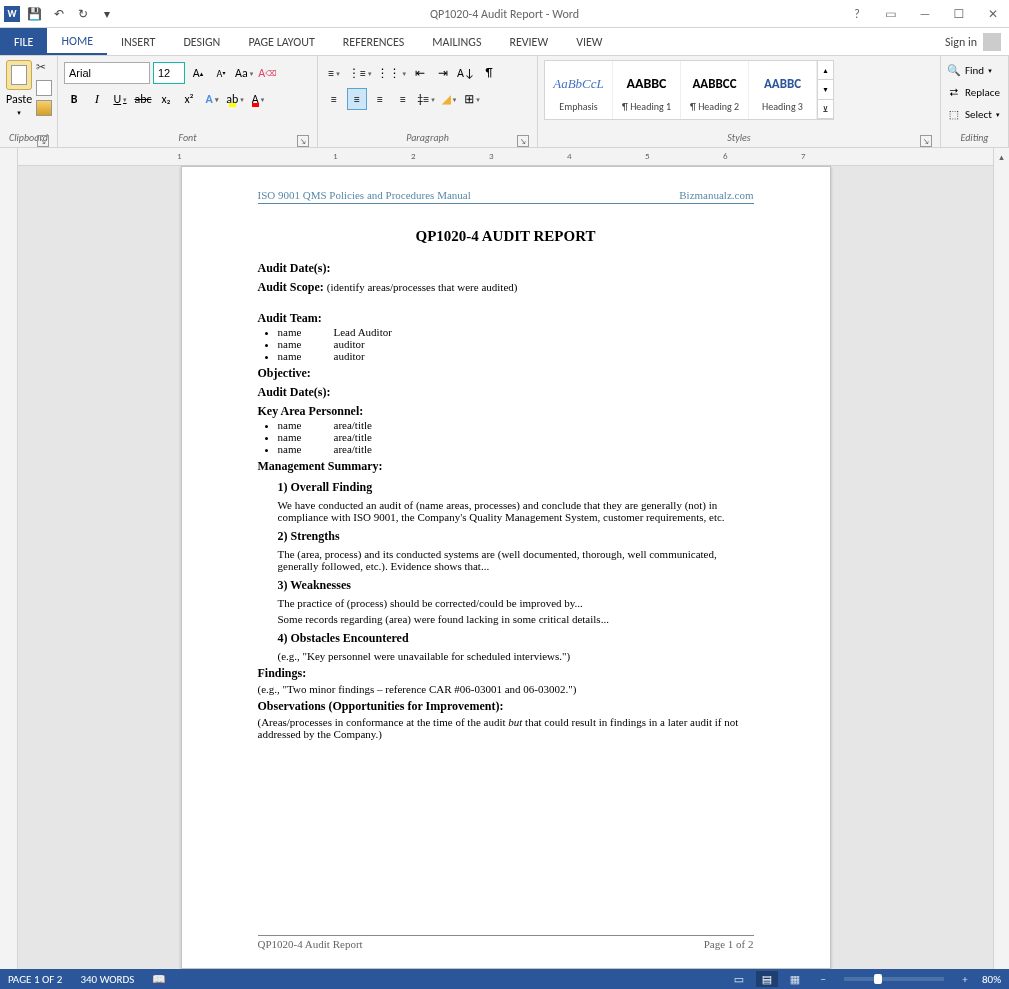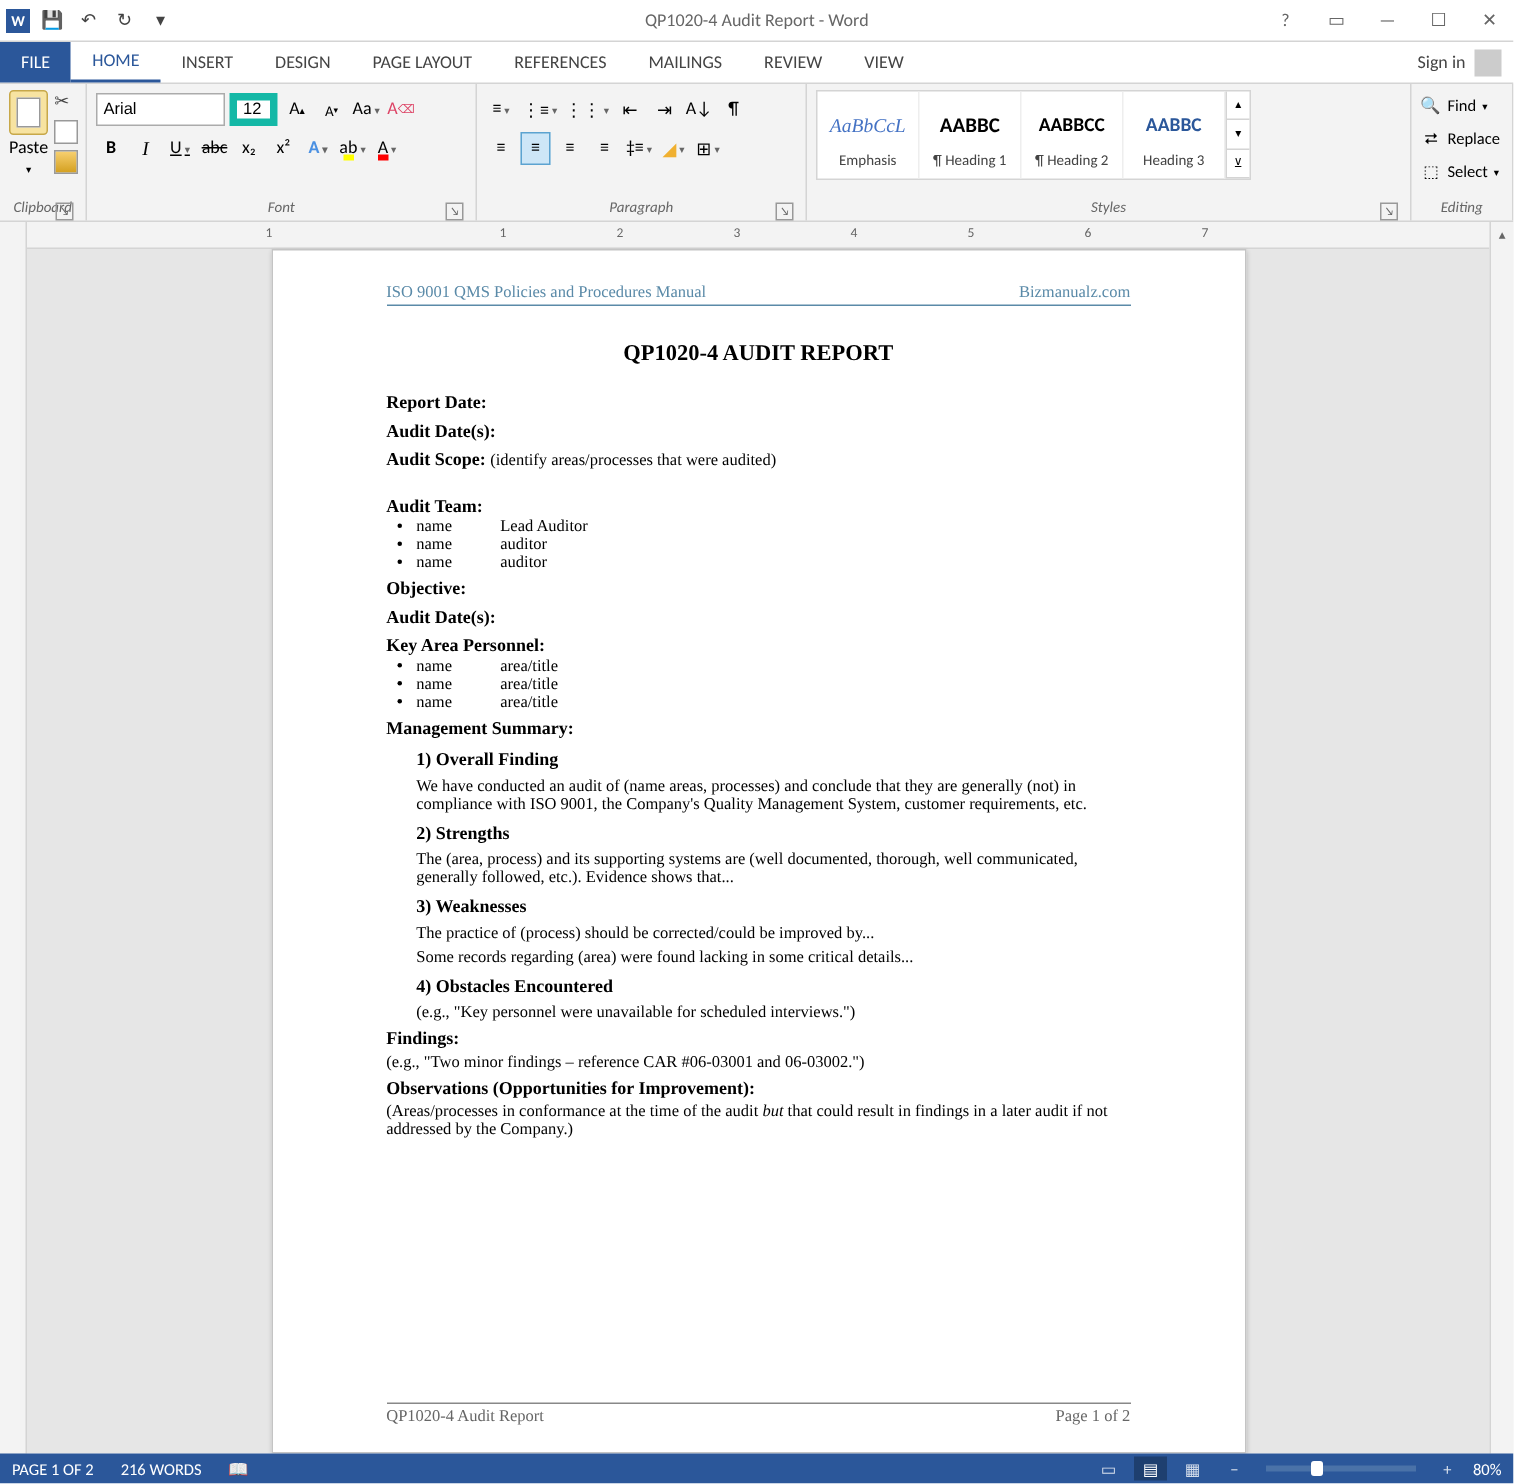--- a/index.html
+++ b/index.html
@@ -165,21 +165,21 @@
 .font-name {
   width: 86px; height: 22px;
   border: 1px solid #ababab;
   background: #fff;
   font-size: 11px;
   padding: 0 4px;
   cursor: pointer;
 }
 .font-size {
   width: 32px; height: 22px;
-  border: 5px solid #14b8a6;
+  border: 1px solid #14b8a6;
   background: #fff;
   font-size: 11px;
   padding: 0 4px;
   cursor: pointer;
 }
 .sbtn {
   min-width: 20px; height: 22px;
   display: flex; align-items: center; justify-content: center;
   border: 1px solid transparent;
   font-size: 12px;
@@ -650,21 +650,20 @@
         </div>
       </div>
   </div>
   <div class="doc-scroll">
     <div class="page">
       <div class="page-header">
         <span>ISO 9001 QMS Policies and Procedures Manual</span>
         <span>Bizmanualz.com</span>
       </div>
       <div class="doc-title">QP1020-4 AUDIT REPORT</div>
-      <div class="field-label">Report Date:</div>
       <div class="field-label">Audit Date(s):</div>
       <div class="field-line">
         <span class="field-label" style="display:inline;">Audit Scope:</span>
         <span class="field-hint">(identify areas/processes that were audited)</span>
       </div>
       <div class="field-label" style="margin-top:16px;">Audit Team:</div>
       <ul class="bullet-list" id="team-list">
           <li><span class="n1">name</span><span>Lead Auditor</span></li>
           <li><span class="n1">name</span><span>auditor</span></li>
           <li><span class="n1">name</span><span>auditor</span></li>
@@ -674,21 +673,21 @@
       <div class="field-label">Key Area Personnel:</div>
       <ul class="bullet-list" id="personnel-list">
           <li><span class="n1">name</span><span>area/title</span></li>
           <li><span class="n1">name</span><span>area/title</span></li>
           <li><span class="n1">name</span><span>area/title</span></li>
         </ul>
       <div class="field-label">Management Summary:</div>
       <div class="section-num">1) Overall Finding</div>
       <div class="section-body">We have conducted an audit of (name areas, processes) and conclude that they are generally (not) in compliance with ISO 9001, the Company's Quality Management System, customer requirements, etc.</div>
       <div class="section-num">2) Strengths</div>
-      <div class="section-body">The (area, process) and its supporting systems are (well documented, thorough, well communicated, generally followed, etc.).  Evidence shows that...</div>
+      <div class="section-body">The (area, process) and its conducted systems are (well documented, thorough, well communicated, generally followed, etc.).  Evidence shows that...</div>
       <div class="section-num">3) Weaknesses</div>
       <div class="section-body">The practice of (process) should be corrected/could be improved by...</div>
       <div class="section-body">Some records regarding (area) were found lacking in some critical details...</div>
       <div class="section-num">4) Obstacles Encountered</div>
       <div class="section-body">(e.g., "Key personnel were unavailable for scheduled interviews.")</div>
       <div class="field-label">Findings:</div>
       <div class="findings-body">(e.g., "Two minor findings – reference CAR #06-03001 and 06-03002.")</div>
       <div class="field-label" style="font-family:Liberation Serif, serif;">Observations (Opportunities for Improvement):</div>
       <div class="findings-body">
         <span>(Areas/processes in conformance at the time of the audit </span><span class="italic-inline">but</span><span> that could result in findings in a later audit if not addressed by the Company.)</span>
@@ -700,21 +699,21 @@
     </div>
   </div>
   <div class="scroll-v">
     <div class="arrow">▴</div>
   </div>
 </div>
 
 <div class="statusbar">
   <div class="left">
     <span>PAGE 1 OF 2</span>
-    <span>216 WORDS</span>
+    <span>340 WORDS</span>
     <span>📖</span>
   </div>
   <div class="right">
     <div class="vbtn">▭</div>
     <div class="vbtn active">▤</div>
     <div class="vbtn">▦</div>
     <div class="vbtn">−</div>
     <div class="zoom-slider">
         <div class="thumb"></div>
       </div>

